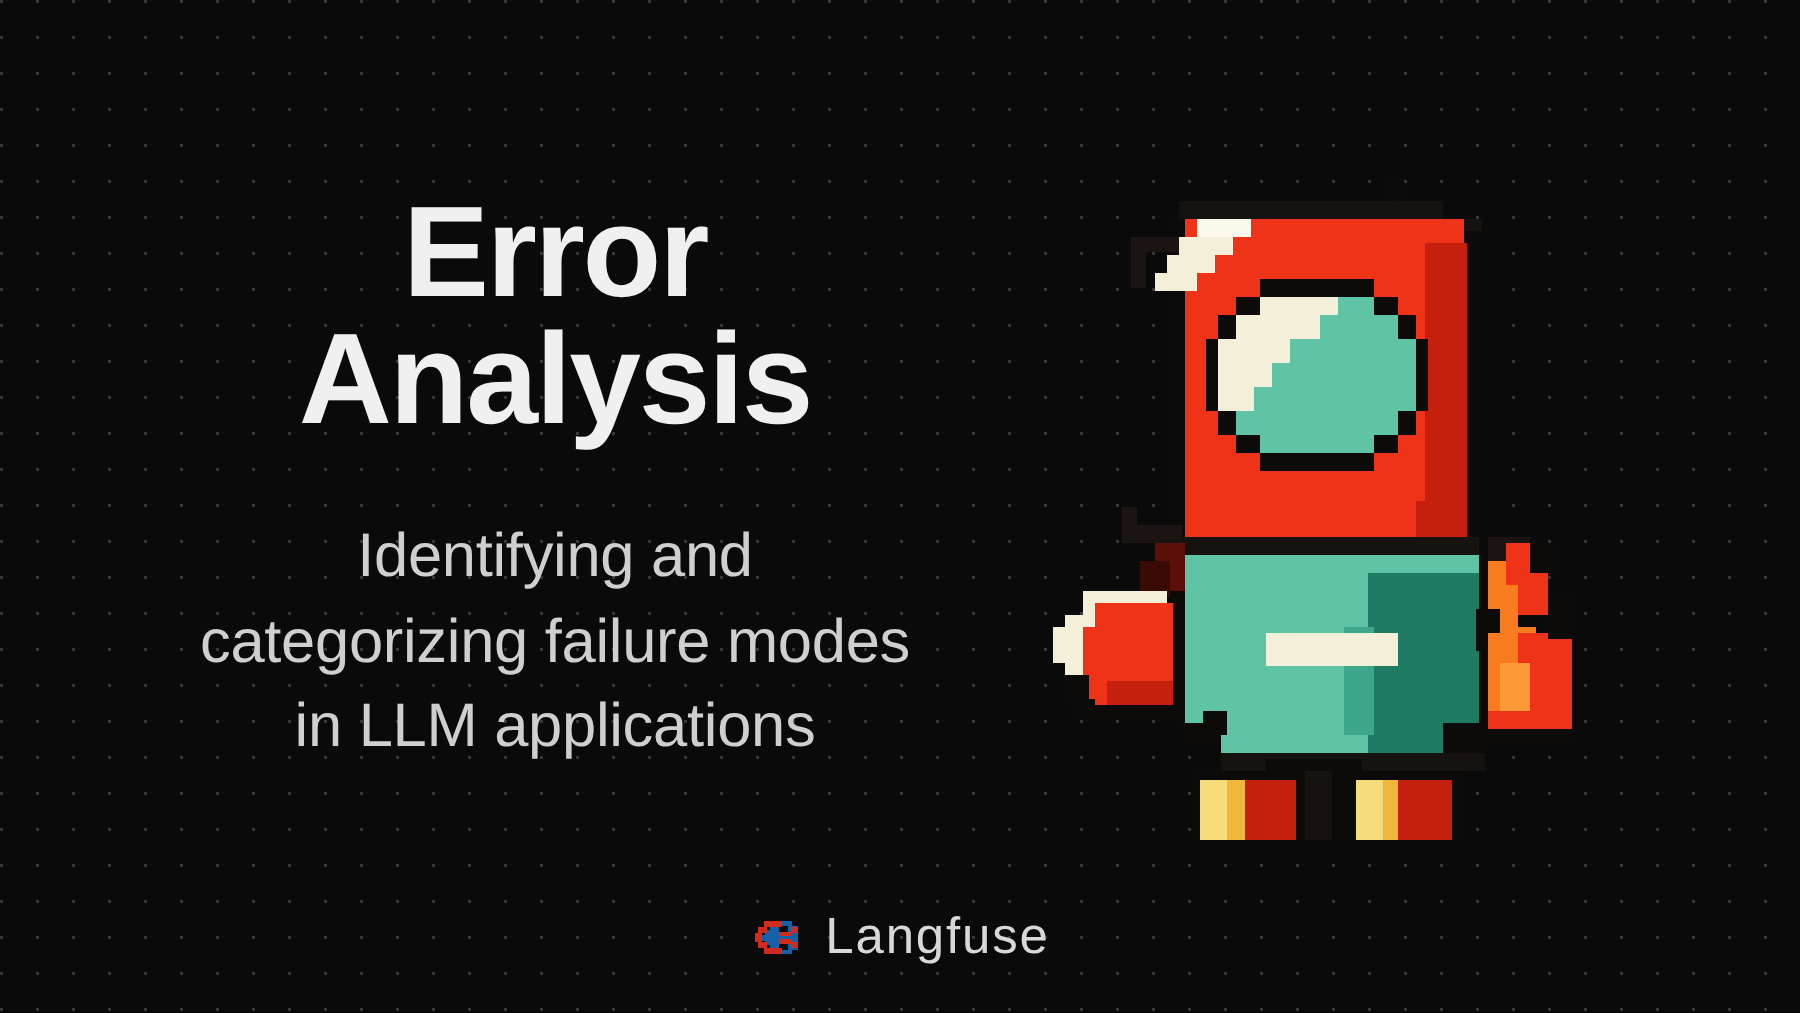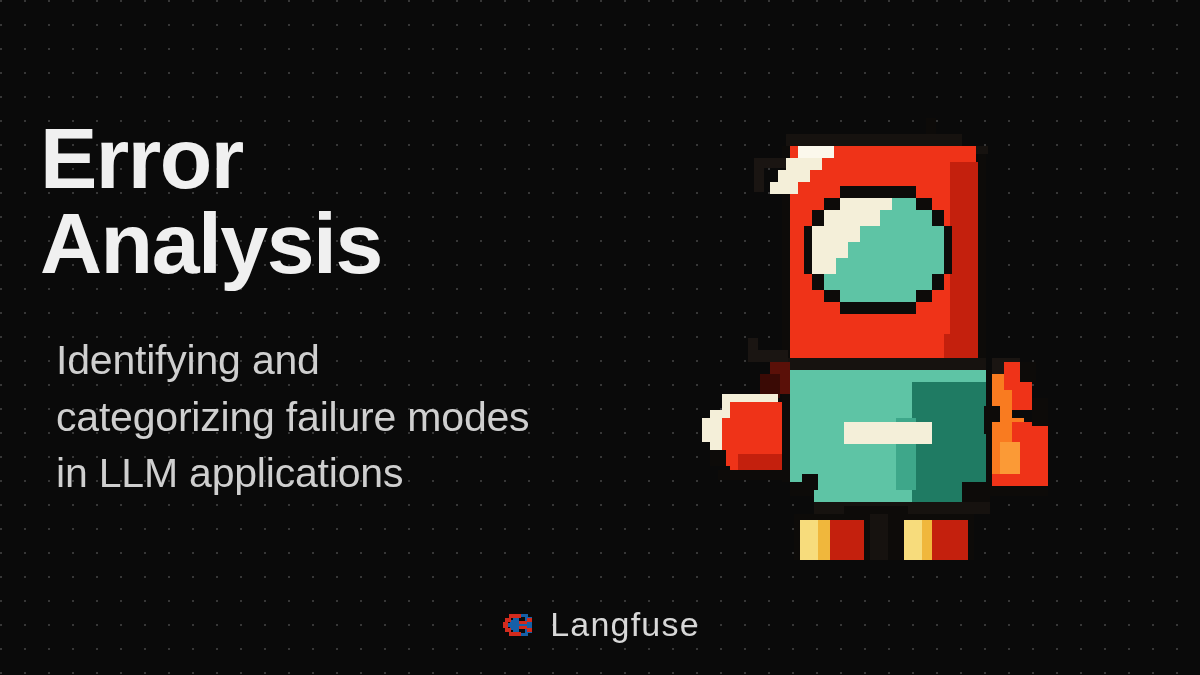--- a/index.html
+++ b/index.html
@@ -20,22 +20,23 @@
     background-color: #0a0a0a;
     background-image: radial-gradient(circle at 1px 1px, rgba(160,160,160,0.30) 1.1px, rgba(0,0,0,0) 1.2px);
     background-size: 24px 24px;
     background-position: 0px 0px;
   }
 
   
   .text-col {
     position: absolute;
     left: 40px;
-    top: 116px;
+    top: 126px;
     width: 660px;
+    text-align: center;
   }
 
   .title {
     font-size: 86px;
     font-weight: bold;
     line-height: 0.99;
     color: #f0f0f0;
     letter-spacing: -1.5px;
     margin: 0;
     white-space: pre-line;

